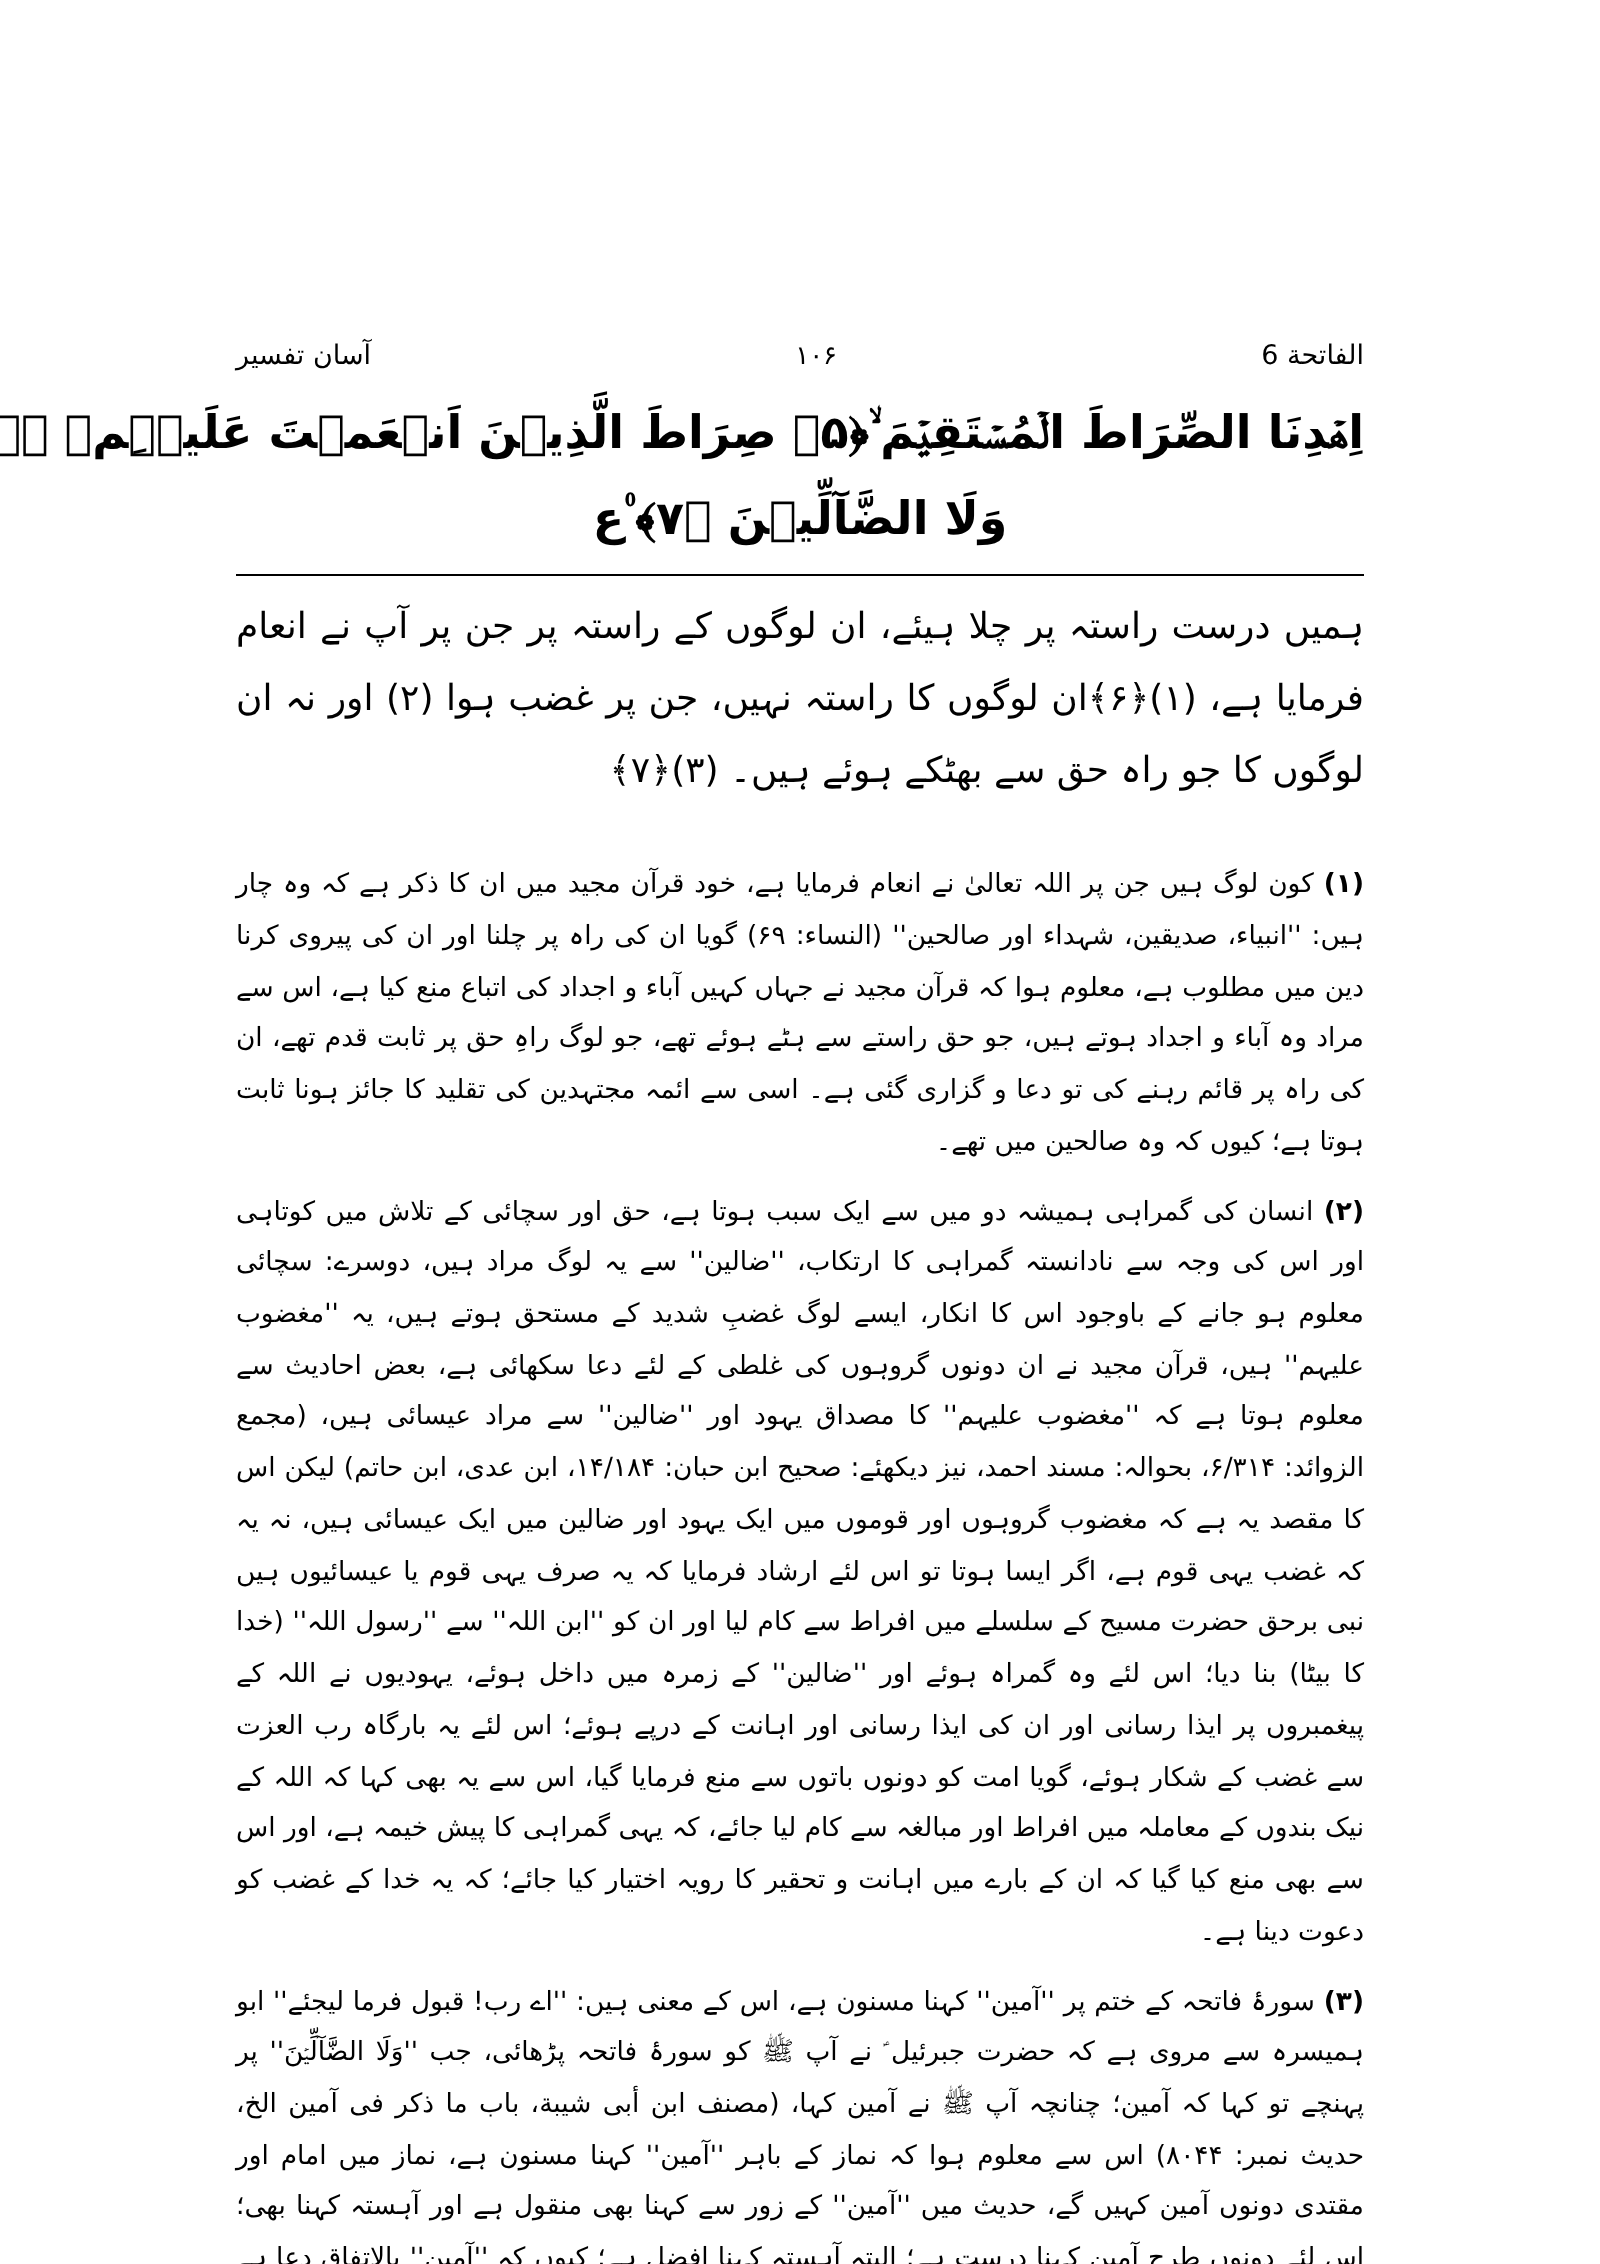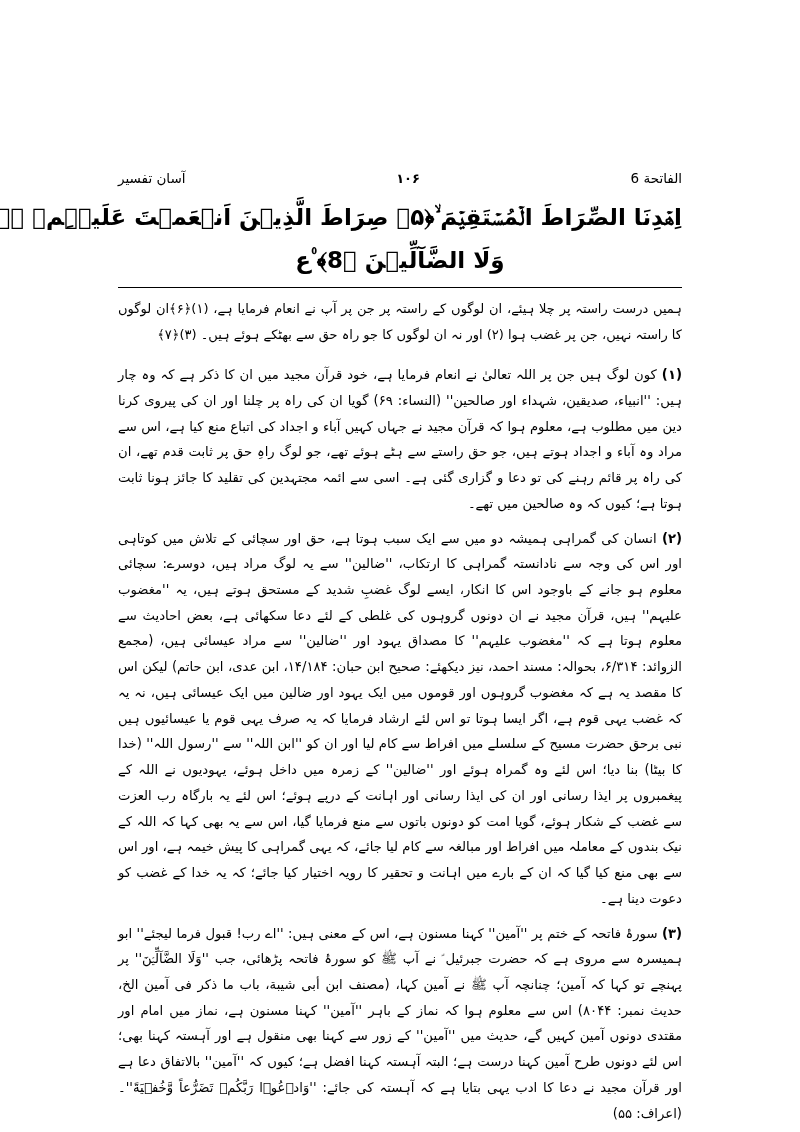--- a/index.html
+++ b/index.html
@@ -39,21 +39,21 @@
     direction: rtl;
     font-size: 13.5px;
     letter-spacing: 0.2px;
     margin-bottom: 6px;
   }
   .hdr-right, .hdr-left {
     font-weight: normal;
     white-space: nowrap;
   }
   .hdr-center {
-    font-weight: bold;
+    font-weight: normal;
     font-size: 13px;
   }
   
   .quran-block {
     text-align: center;
     margin-top: 10px;
     margin-bottom: 4px;
     line-height: 1.85;
   }
   .quran-line {
@@ -67,25 +67,25 @@
     font-size: 23px;
   }
   .rule {
     border: 0;
     border-top: 1.4px solid #000;
     margin: 6px 0 8px 0;
     width: 100%;
   }
   
   .translation {
-    font-size: 13px;
+    font-size: 18px;
     line-height: 2.0;
     text-align: justify;
     direction: rtl;
-    margin-bottom: 14px;
+    margin-bottom: 26px;
   }
   
   .note {
     font-size: 13.2px;
     line-height: 1.95;
     text-align: justify;
     direction: rtl;
     margin-bottom: 9px;
   }
   .note-num {
@@ -99,21 +99,21 @@
   <div class="content">
 
     <div class="page-header">
       <div class="hdr-right">الفاتحة 6</div>
       <div class="hdr-center">۱۰۶</div>
       <div class="hdr-left">آسان تفسیر</div>
     </div>
 
     <div class="quran-block">
       <div class="quran-line">اِهۡدِنَا الصِّرَاطَ الۡمُسۡتَقِیۡمَ ۙ﴿۵﴾ صِرَاطَ الَّذِیۡنَ اَنۡعَمۡتَ عَلَیۡہِمۡ ۙ۬ غَیۡرِ الۡمَغۡضُوۡبِ عَلَیۡہِمۡ</div>
-      <div class="quran-line second">وَلَا الضَّآلِّیۡنَ ﴿8﴾ ۠ع</div>
+      <div class="quran-line second">وَلَا الضَّآلِّیۡنَ ﴿۷﴾ ۠ع</div>
     </div>
 
     <hr class="rule">
 
     <div class="translation">ہمیں درست راستہ پر چلا ہیئے، ان لوگوں کے راستہ پر جن پر آپ نے انعام فرمایا ہے، (۱)﴿۶﴾ان لوگوں کا راستہ نہیں، جن پر غضب ہوا (۲) اور نہ ان لوگوں کا جو راہ حق سے بھٹکے ہوئے ہیں۔ (۳)﴿۷﴾</div>
 
     <div class="note">
       <span class="note-num">(۱)</span>
       <span>کون لوگ ہیں جن پر اللہ تعالیٰ نے انعام فرمایا ہے، خود قرآن مجید میں ان کا ذکر ہے کہ وہ چار ہیں: ''انبیاء، صدیقین، شہداء اور صالحین'' (النساء: ۶۹) گویا ان کی راہ پر چلنا اور ان کی پیروی کرنا دین میں مطلوب ہے، معلوم ہوا کہ قرآن مجید نے جہاں کہیں آباء و اجداد کی اتباع منع کیا ہے، اس سے مراد وہ آباء و اجداد ہوتے ہیں، جو حق راستے سے ہٹے ہوئے تھے، جو لوگ راہِ حق پر ثابت قدم تھے، ان کی راہ پر قائم رہنے کی تو دعا و گزاری گئی ہے۔ اسی سے ائمہ مجتہدین کی تقلید کا جائز ہونا ثابت ہوتا ہے؛ کیوں کہ وہ صالحین میں تھے۔</span>
     </div>

